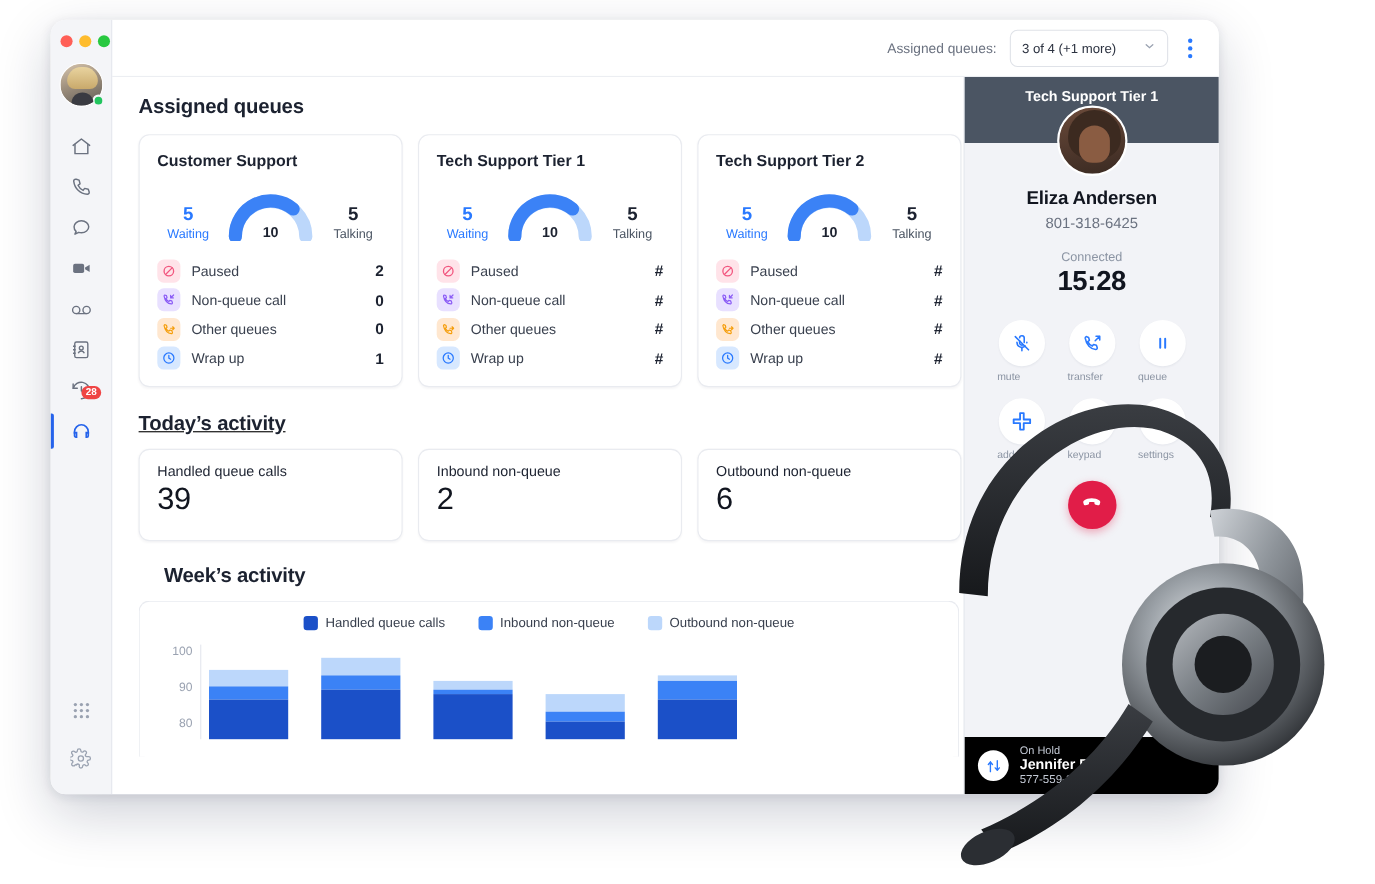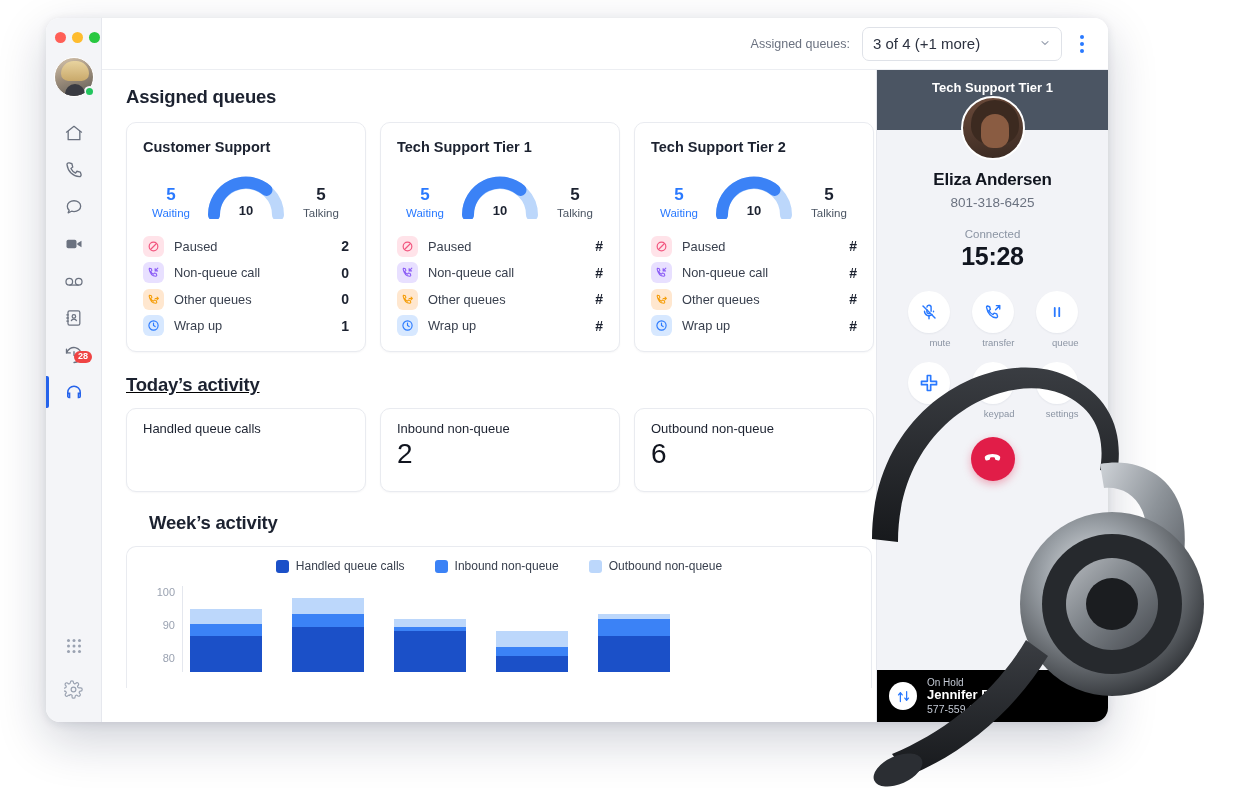--- a/index.html
+++ b/index.html
@@ -98,22 +98,22 @@
     display: flex; align-items: center; gap: 10px;
     border: 1px solid #dfe2e8; border-radius: 7px;
     height: 32px; padding: 0 10px; min-width: 186px;
     font-size: 13.5px; color: #2c3240; background: #fff;
   }
   .agent-status .chev { margin-left: auto; color: #9aa2b1; }
   .topbar-right { margin-left: auto; display: flex; align-items: center; gap: 12px; }
   .assigned-label { font-size: 12.5px; color: #6b7280; }
   .queue-select {
     display: flex; align-items: center; border: 1px solid #dfe2e8;
-    border-radius: 7px; height: 34px; padding: 0 10px; width: 200px;
-    font-size: 15px; color: #2c3240; background: #fff;
+    border-radius: 7px; height: 34px; padding: 0 10px; width: 144px;
+    font-size: 12px; color: #2c3240; background: #fff;
   }
   .queue-select .chev { margin-left: auto; color: #9aa2b1; }
   .kebab { display: flex; flex-direction: column; gap: 3px; padding: 4px 6px; }
   .kebab i { width: 4px; height: 4px; border-radius: 50%; background: #2979ff; display: block; }
 
   .body-row { flex: 1; display: flex; min-height: 0; }
 
   .content {
     flex: 1; min-width: 0; padding: 16px 0 0 24px;
     overflow: hidden; background: #fff;
@@ -226,21 +226,21 @@
     content: ""; position: absolute; left: 18px; top: 16px; width: 28px; height: 34px;
     border-radius: 14px 14px 12px 12px; background: #8a5c42;
   }
   .call-body { text-align: center; padding: 40px 10px 0; }
   .call-name { font-size: 17px; font-weight: 700; color: #11151f; letter-spacing: -.2px; }
   .call-num { font-size: 13.5px; color: #6b7280; margin-top: 5px; }
   .call-state { font-size: 11.5px; color: #8b94a3; margin-top: 18px; }
   .call-timer { font-size: 25px; font-weight: 700; color: #11151f; margin-top: 2px; letter-spacing: -.3px; }
 
   .controls { display: flex; flex-wrap: wrap; justify-content: center; gap: 14px 20px; margin-top: 20px; padding: 0 22px; }
-  .ctrl { width: 44px; text-align: right; }
+  .ctrl { width: 44px; text-align: left; }
   .ctrl-btn {
     width: 42px; height: 42px; border-radius: 50%; background: #fff;
     display: flex; align-items: center; justify-content: center; color: #2979ff;
     margin: 0 auto; box-shadow: 0 1px 2px rgba(20,30,60,.06);
   }
   .ctrl-lbl { font-size: 9.5px; color: #8b94a3; margin-top: 4px; }
   .hangup {
     width: 44px; height: 44px; border-radius: 50%; background: #e11d48;
     display: flex; align-items: center; justify-content: center;
     margin: 18px auto 0; color: #fff; box-shadow: 0 3px 8px rgba(225,29,72,.35);
@@ -599,20 +599,21 @@
 
         </div>
 
         <div class="today-head">
           <div class="section-title">Today’s activity</div>
         </div>
 
         <div class="stat-row">
           <div class="s-card">
             <div class="s-label">Handled queue calls</div>
+            <div class="s-val">39</div>
           </div>
           <div class="s-card">
             <div class="s-label">Inbound non-queue</div>
             <div class="s-val">2</div>
           </div>
           <div class="s-card">
             <div class="s-label">Outbound non-queue</div>
             <div class="s-val">6</div>
           </div>
         </div>

